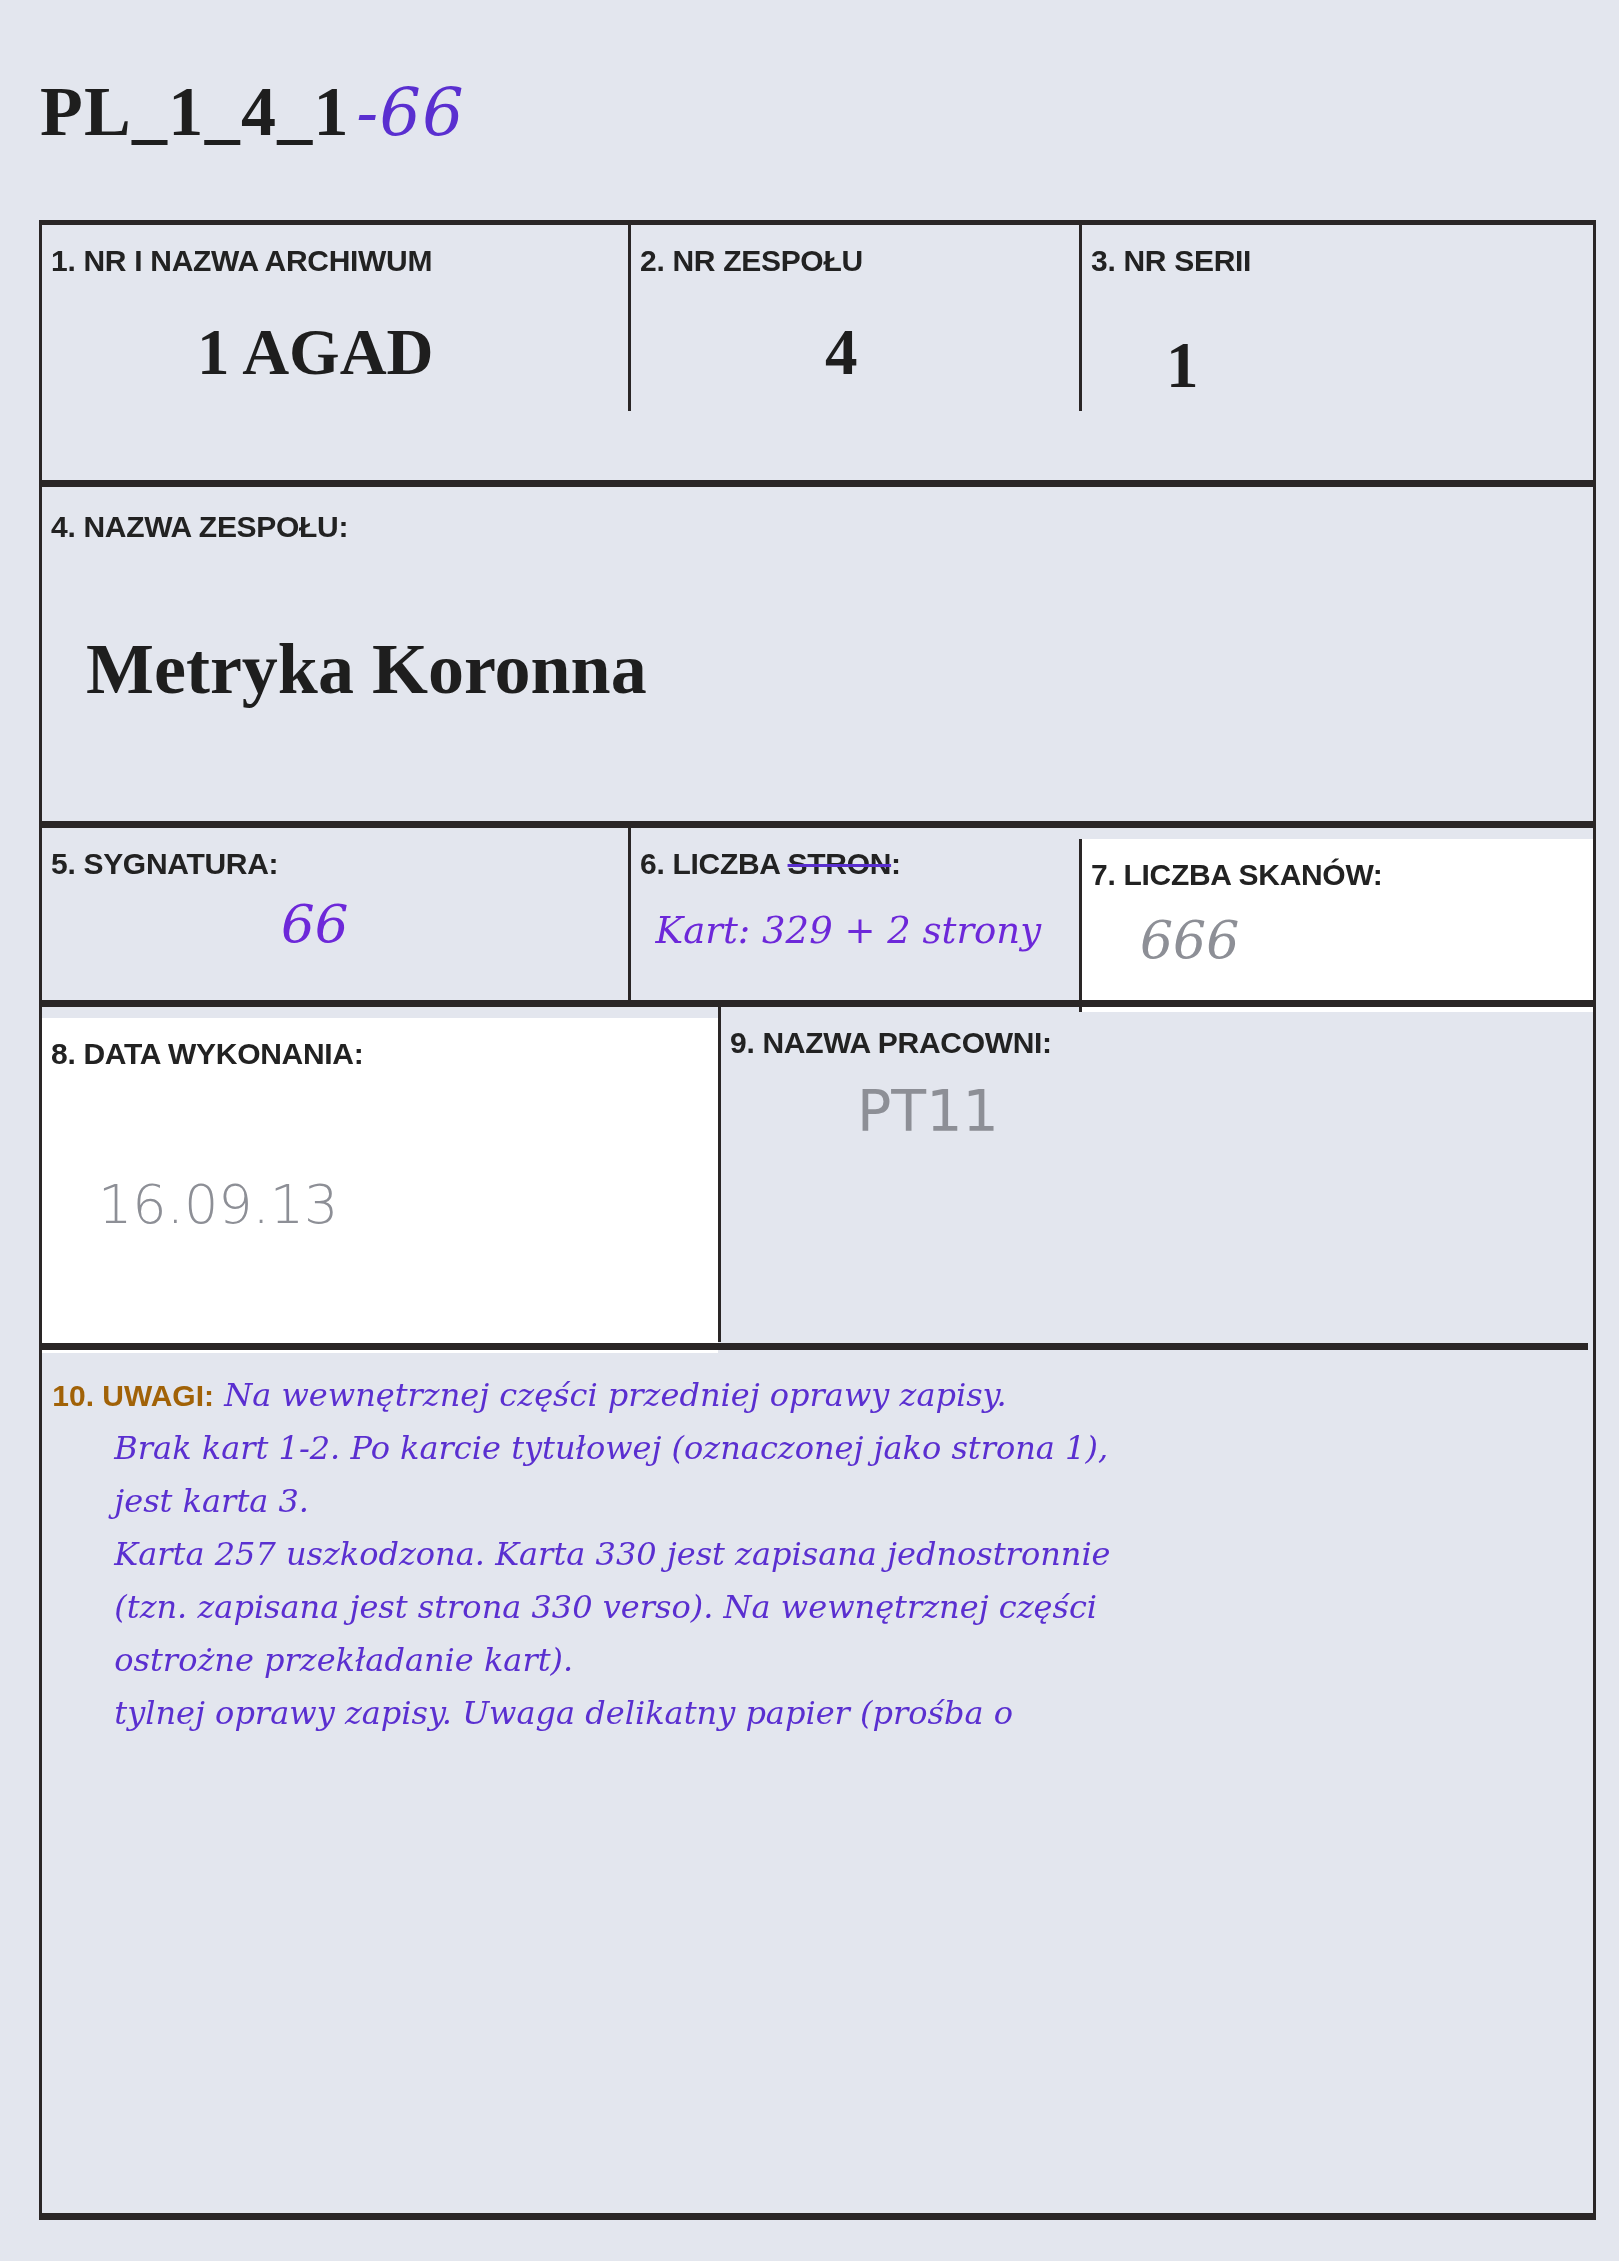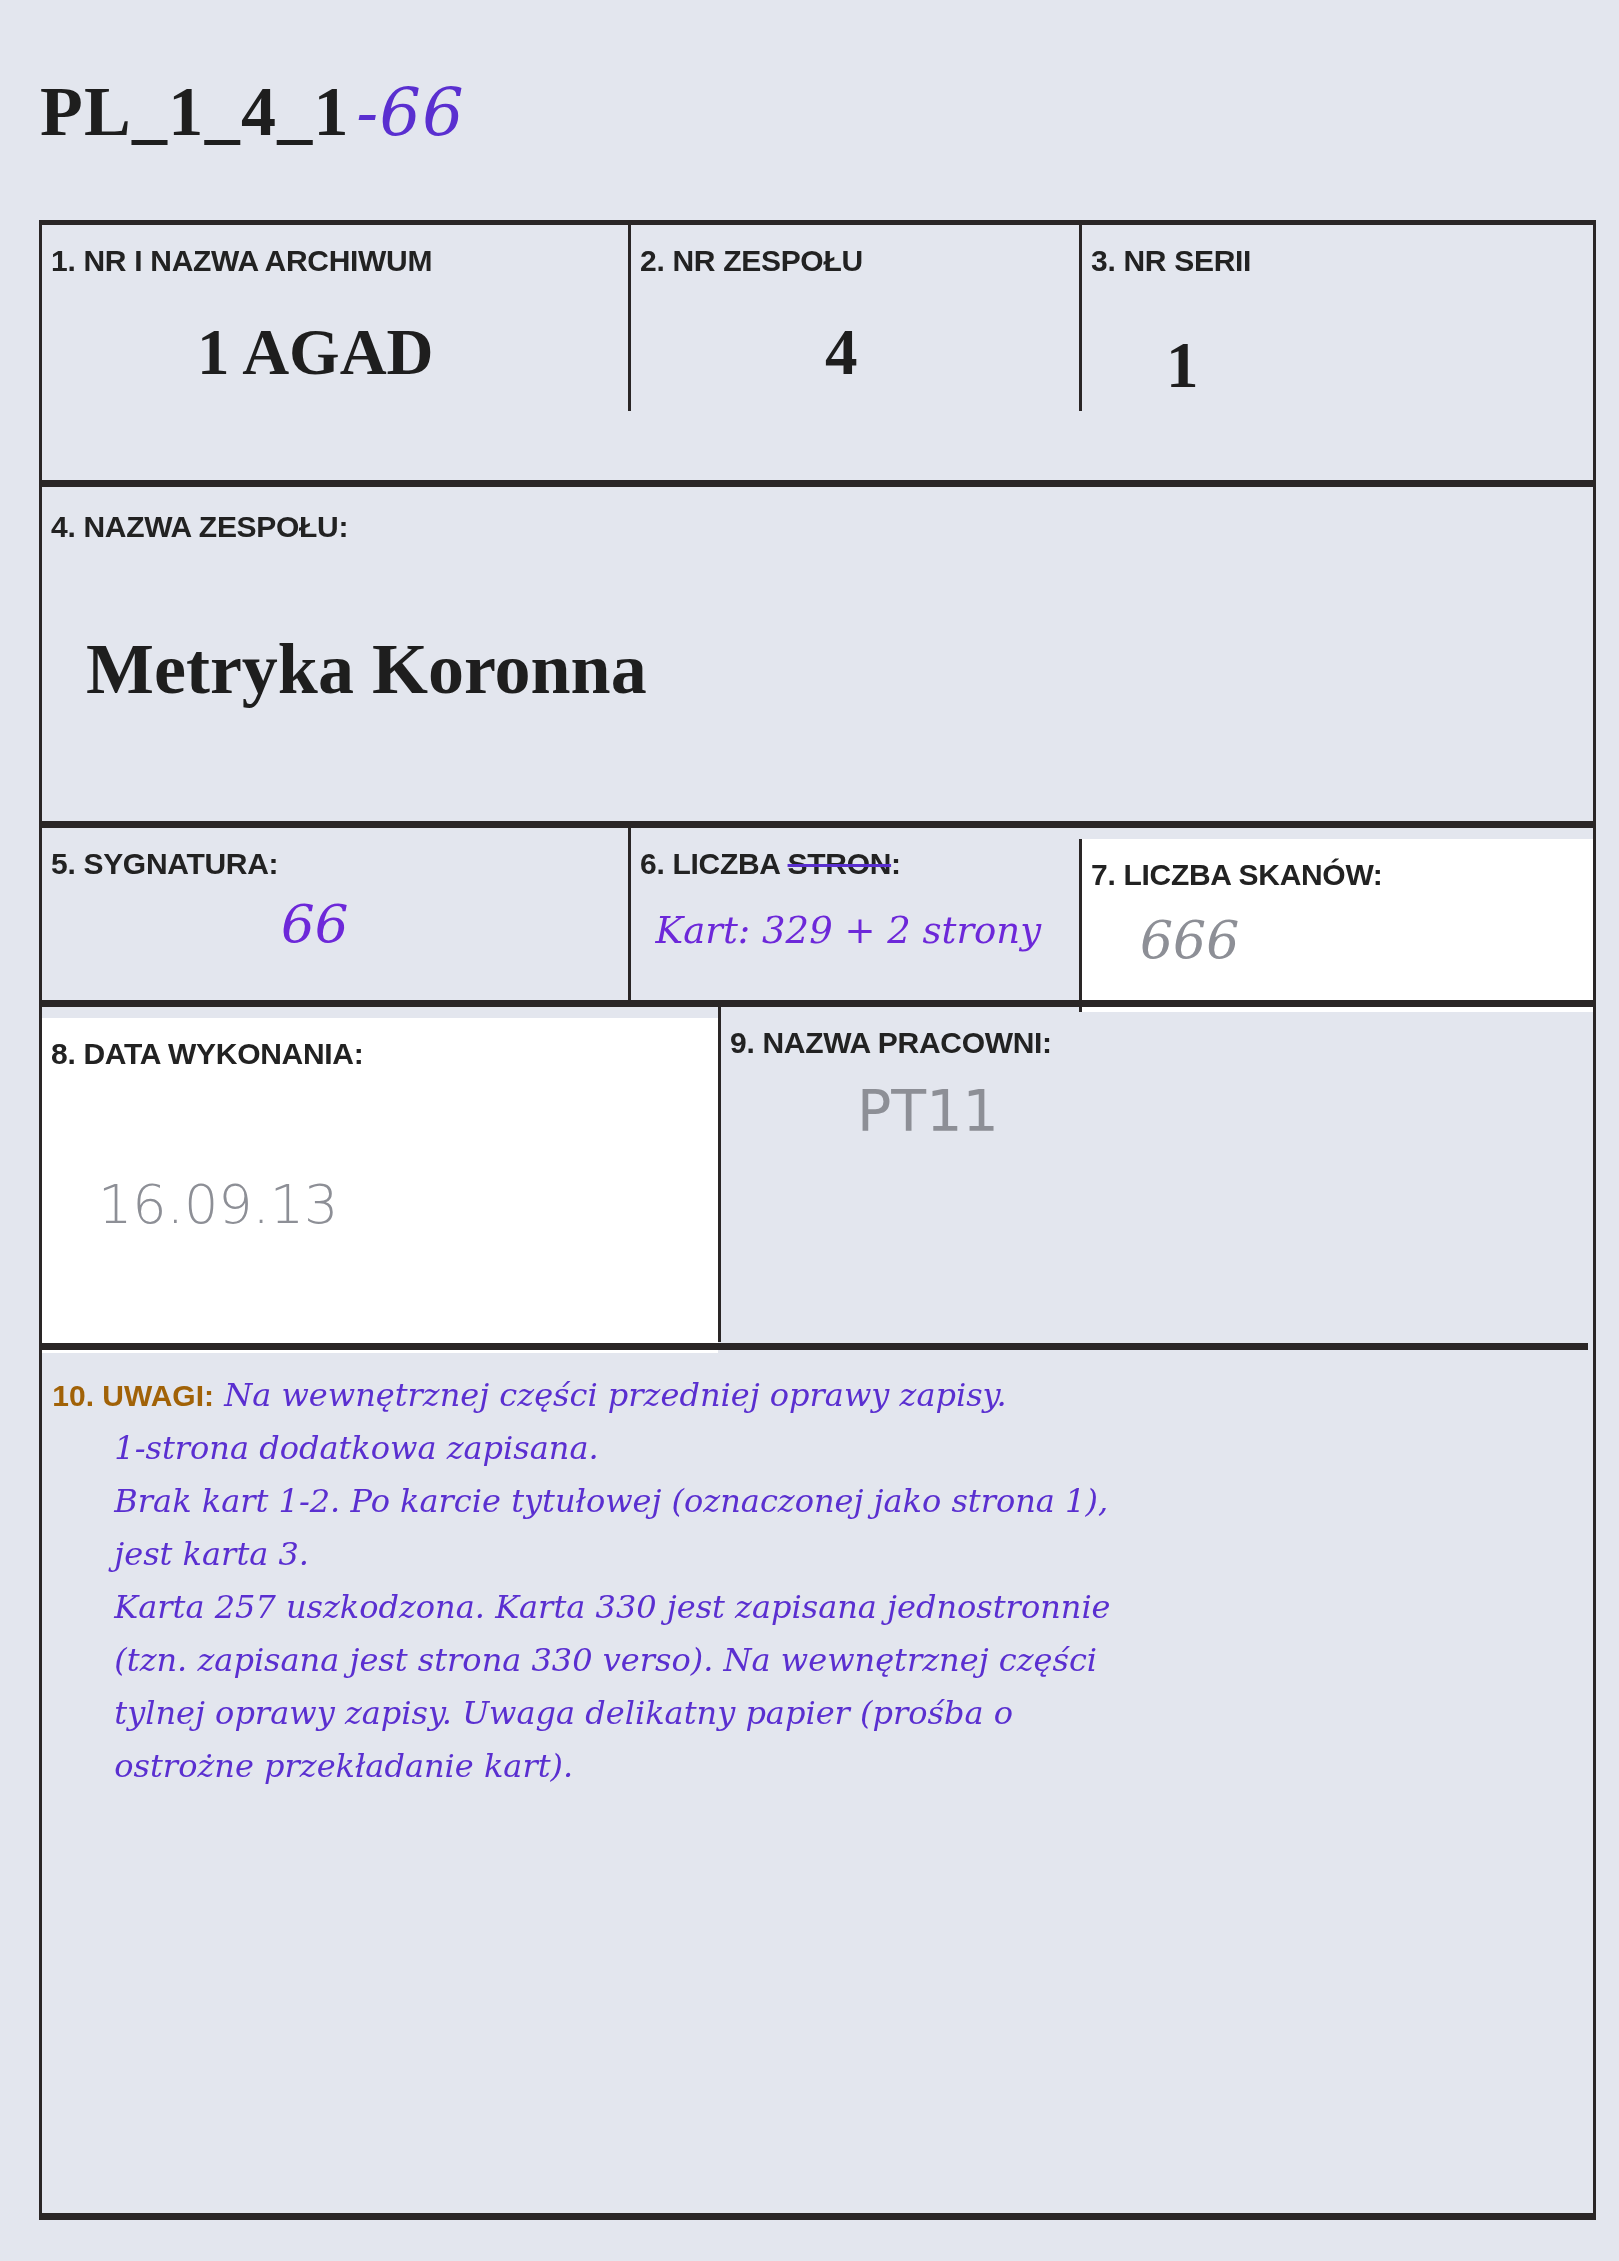--- a/index.html
+++ b/index.html
@@ -128,24 +128,23 @@
       <span class="label">9. NAZWA PRACOWNI:</span>
       <span class="hand-value pencil" style="left:136px; top:71px; font-size:57px; font-style:normal; font-family:'DejaVu Sans', sans-serif;">PT11</span>
     </div>
   </div>
   <div class="hline" style="top:1118px; right:5.2px;"></div>
 
   <div class="row" style="top:1125px; bottom:0;">
     <div class="cell" style="flex:1;">
       <div class="notes-text">
         <span class="notes-line first"><span class="lbl">10. UWAGI:</span> <span>Na wewnętrznej części przedniej oprawy zapisy.</span></span>
-        <span class="notes-line">1-strona dodatkowa zapisana.</span>
         <span class="notes-line">Brak kart 1-2. Po karcie tytułowej (oznaczonej jako strona 1),</span>
         <span class="notes-line">jest karta 3.</span>
         <span class="notes-line">Karta 257 uszkodzona. Karta 330 jest zapisana jednostronnie</span>
         <span class="notes-line">(tzn. zapisana jest strona 330 verso). Na wewnętrznej części</span>
+        <span class="notes-line">ostrożne przekładanie kart).</span>
         <span class="notes-line">tylnej oprawy zapisy. Uwaga delikatny papier (prośba o</span>
-        <span class="notes-line">ostrożne przekładanie kart).</span>
       </div>
     </div>
   </div>
 </div>
 
 
 </body></html>

